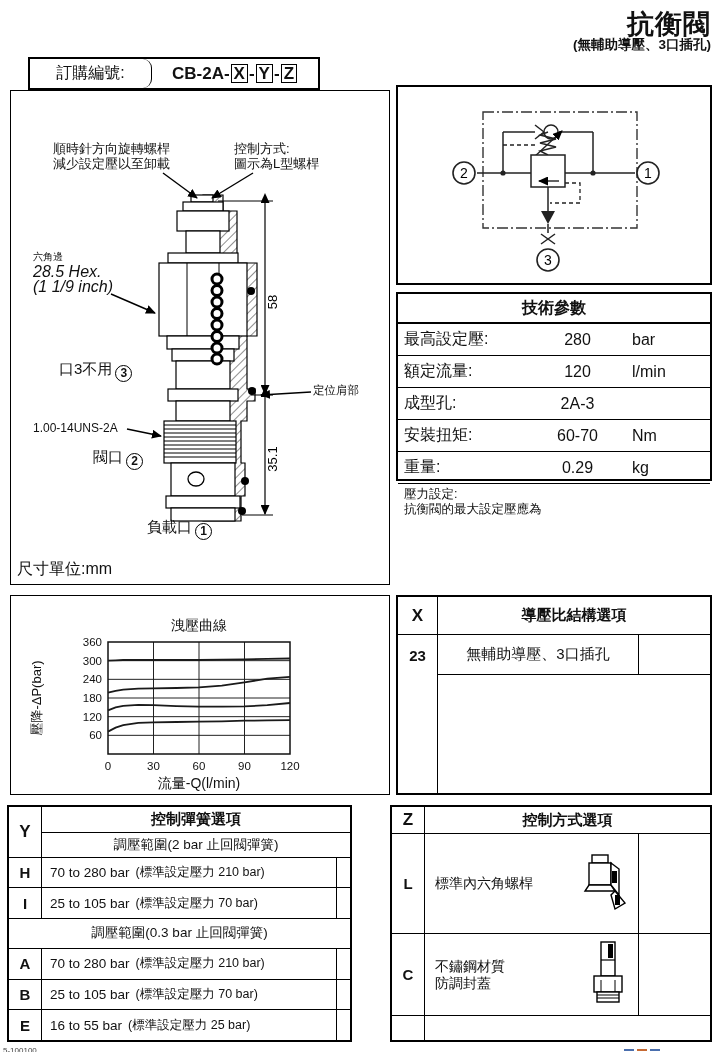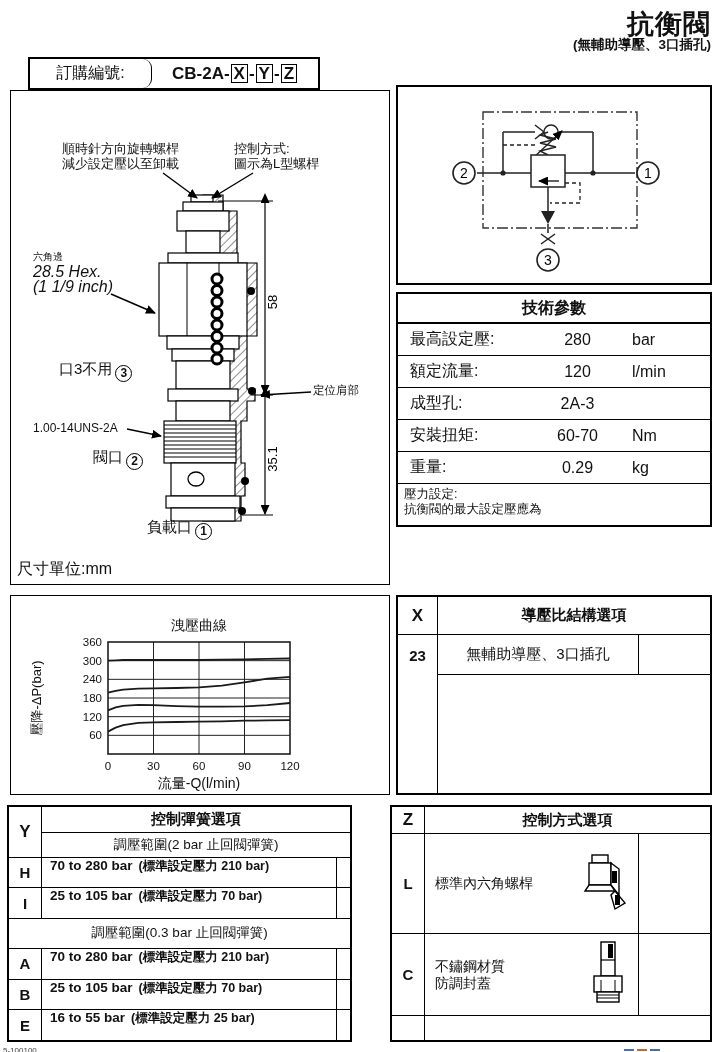--- a/index.html
+++ b/index.html
@@ -23,25 +23,25 @@
   #drawbox { left:10px; top:90px; width:380px; height:495px; border-width:1.5px; }
   .dlabel { position:absolute; font-size:13px; line-height:15px; }
   .dlabel .small { font-size:16px;font-style:italic; }
   .circ { display:inline-flex; align-items:center; justify-content:center; width:17px; height:17px;
           border:1.5px solid #000; border-radius:50%; font-size:12px; font-weight:bold; margin-left:3px; vertical-align:-3px; background:#fff;}
 
   
   #schembox { left:396px; top:85px; width:316px; height:200px; }
 
   
-  #techbox { left:396px; top:292px; width:316px; height:235px; }
+  #techbox { left:396px; top:292px; width:316px; height:189px; }
   #tech-title { height:30px; border-bottom:2px solid #000; display:flex; align-items:center; justify-content:center;
                 font-size:16px; font-weight:bold; }
   .trow { height:32px; display:flex; align-items:center; border-bottom:1.6px solid #000; font-size:16px; }
-  .trow .tl { width:125px; padding-left:12px; }
+  .trow .tl { width:125px; padding-left:6px; }
   .trow .tv { flex:1; text-align:center; }
   .trow .tu { width:78px; text-align:left; }
   #tech-note { padding:3px 0 0 6px; font-size:12.5px; line-height:15px; }
 
   
   #chartbox { left:10px; top:595px; width:380px; height:200px; border-width:1.5px; }
 
   
   #xtable { left:396px; top:595px; width:316px; height:200px; display:flex; flex-direction:column; }
   .keycell { width:40px; border-right:1.6px solid #000; display:flex; align-items:center; justify-content:center;
@@ -56,21 +56,21 @@
 
   
   #ytable { left:7px; top:805px; width:345px; height:237px; display:flex; flex-direction:column; }
   #ytable .top { height:50px; display:flex; }
   #ytable .ylet { width:33px; border-right:1.6px solid #000; display:flex; align-items:center; justify-content:center; font-weight:bold; font-size:17px; }
   #ytable .tcol { flex:1; display:flex; flex-direction:column; }
   #ytable .ttl { height:26px; display:flex; align-items:center; justify-content:center; font-weight:bold; font-size:15px; border-bottom:1.4px solid #000; }
   #ytable .sub { flex:1; display:flex; align-items:center; justify-content:center; font-size:13.5px; }
   .yrow { height:31px; display:flex; border-top:1.6px solid #000; align-items:stretch; }
   .yrow .let { width:33px; border-right:1.4px solid #000; display:flex; align-items:center; justify-content:center; font-weight:bold; font-size:15px; }
-  .yrow .txt { flex:1; display:flex; padding-left:8px; font-size:13.5px; white-space:nowrap;font-weight:bold; }
+  .yrow .txt { flex:1; display:flex; align-items:center; padding-left:8px; font-size:13.5px; white-space:nowrap; }
   .yrow .txt .std { font-size:12.5px; margin-left:6px; }
   .yrow .tail { width:14px; border-left:1.4px solid #000; }
   .ysub { height:30px; border-top:1.6px solid #000; display:flex; align-items:center; justify-content:center; font-size:13.5px; }
 
   
   #ztable { left:390px; top:805px; width:322px; height:237px; display:flex; flex-direction:column; }
   #ztable .head { height:27px; display:flex; border-bottom:1.6px solid #000; }
   #ztable .head .zlet { width:33px; border-right:1.6px solid #000; display:flex; align-items:center; justify-content:center; font-weight:bold; font-size:17px; }
   #ztable .head .ttl { flex:1; display:flex; align-items:center; justify-content:center; font-weight:bold; font-size:15px; }
   .zrow { display:flex; border-bottom:1.6px solid #000; }
@@ -188,21 +188,21 @@
       <text x="266" y="368" font-size="13" transform="rotate(-90 266 368)" text-anchor="middle">35.1</text>
 
       <g stroke="#000" stroke-width="1.4" fill="none">
         <line x1="152" y1="82" x2="186" y2="107" marker-end="url(#arr)"></line>
         <line x1="242" y1="82" x2="201" y2="107" marker-end="url(#arr)"></line>
         <line x1="100" y1="203" x2="144" y2="222" marker-end="url(#arr)"></line>
         <line x1="116" y1="338" x2="150" y2="345" marker-end="url(#arr)"></line>
         <line x1="300" y1="301" x2="250" y2="304" marker-end="url(#arr)"></line>
       </g>
     </svg>
-    <div class="dlabel" style="left:42px; top:50px;margin-left:9px;">
+    <div class="dlabel" style="left:42px; top:50px;">
       <div>順時針方向旋轉螺桿</div>
       <div>減少設定壓以至卸載</div>
     </div>
     <div class="dlabel" style="left:223px; top:50px;">
       <div>控制方式:</div>
       <div>圖示為L型螺桿</div>
     </div>
     <div class="dlabel" style="left:22px; top:158px;">
       <div style="font-size:10px;">六角邊</div>
       <div class="small">28.5 Hex.</div>

